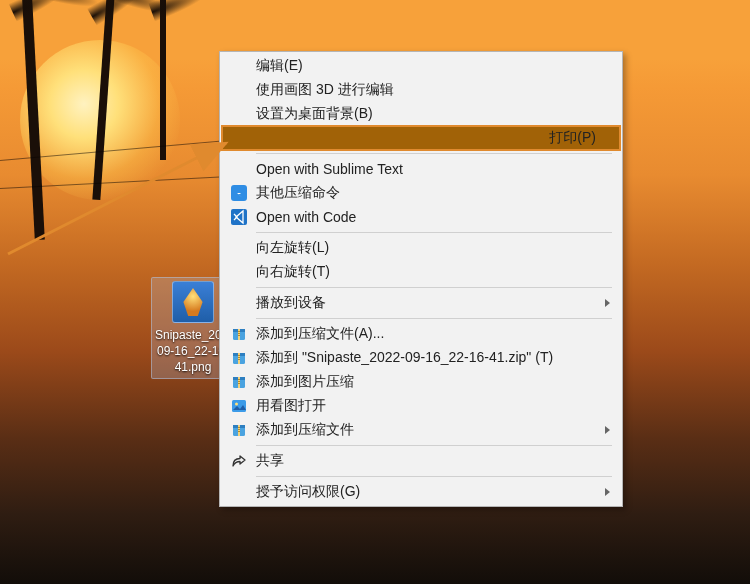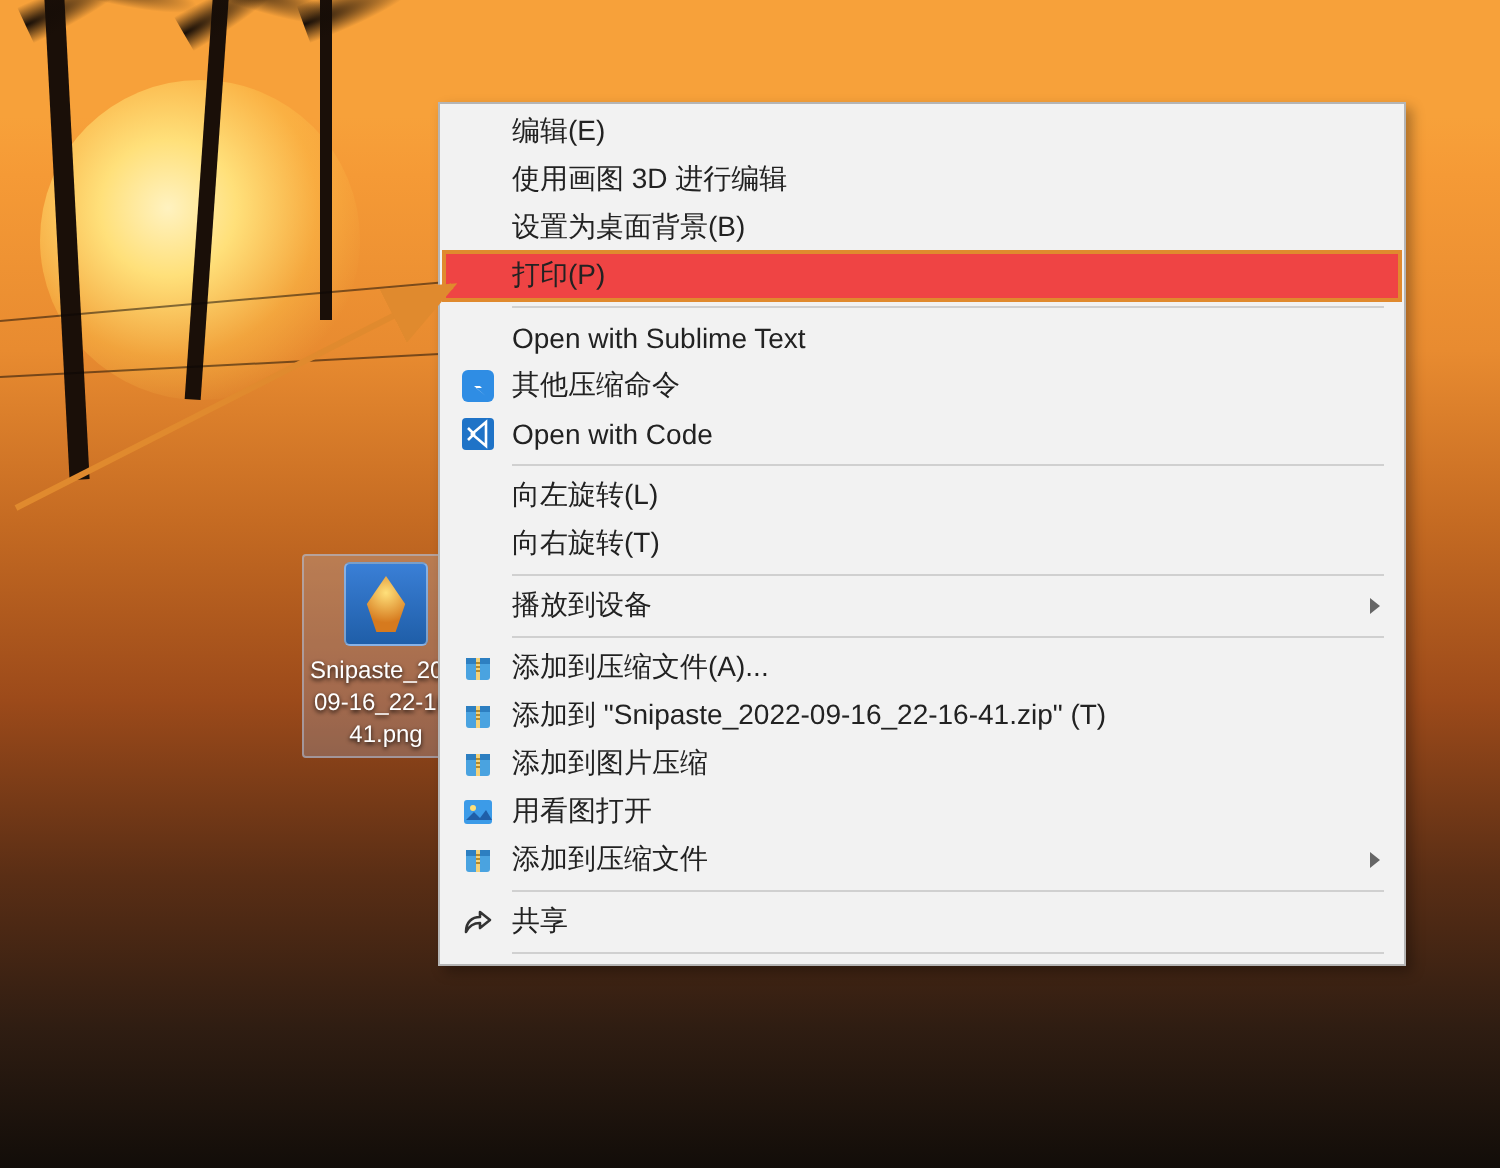--- a/index.html
+++ b/index.html
@@ -94,41 +94,42 @@
     background: radial-gradient(circle at 50% 30%, #ffe07a 0%, #d67a1e 65%);
     clip-path: polygon(50% 0%, 90% 50%, 70% 100%, 30% 100%, 10% 50%);
   }
   .desktop-icon .label { position: relative; }
 
   
   .context-menu {
     position: absolute;
     left: 219px;
     top: 51px;
-    width: 484px;
+    width: 404px;
     background: #f2f2f2;
     border: 1px solid #b5b5b5;
     box-shadow: 3px 3px 6px rgba(0,0,0,0.3);
     padding: 2px 2px;
     box-sizing: border-box;
   }
   .menu-item {
     position: relative;
     display: flex;
     align-items: center;
     height: 24px;
     padding-left: 34px;
     padding-right: 24px;
     color: #222;
     cursor: pointer;
   }
   .menu-item.highlighted {
     outline: 2px solid #e08a2e;
     outline-offset: -1px;
-    background: #ef4444;
+    background: #a16207;
+    justify-content: flex-end;
   }
   .menu-sep {
     height: 1px;
     background: #d0d0d0;
     margin: 3px 8px 3px 34px;
   }
   .menu-item .submenu-arrow {
     position: absolute;
     right: 10px;
     top: 50%;
@@ -293,20 +294,24 @@
       <div class="menu-sep"></div>
       <div class="menu-item">
         <span class="icon-slot">
           <svg viewBox="0 0 16 16">
             <path d="M9 3 L14 7 L9 11 V8.5 C5 8.5 3 11 2 13 C2 8 5 5.5 9 5.5 Z" fill="none" stroke="#333" stroke-width="1.3" stroke-linejoin="round"></path>
           </svg>
         </span>
         <span>共享</span>
       </div>
       <div class="menu-sep"></div>
+      <div class="menu-item">
+        <span>授予访问权限(G)</span>
+        <span class="submenu-arrow"></span>
+      </div>
     </div>
 
   <svg class="annotation-arrow" style="left:0;top:0;width:750px;height:584px;">
     <defs>
       <marker id="arrowhead" markerWidth="12" markerHeight="10" refX="11" refY="5" orient="auto">
         <polygon points="0 0, 12 5, 0 10" fill="#e08a2e"></polygon>
       </marker>
     </defs>
     <line x1="8" y1="254" x2="226" y2="143" stroke="#e08a2e" stroke-width="3" marker-end="url(#arrowhead)"></line>
   </svg>

